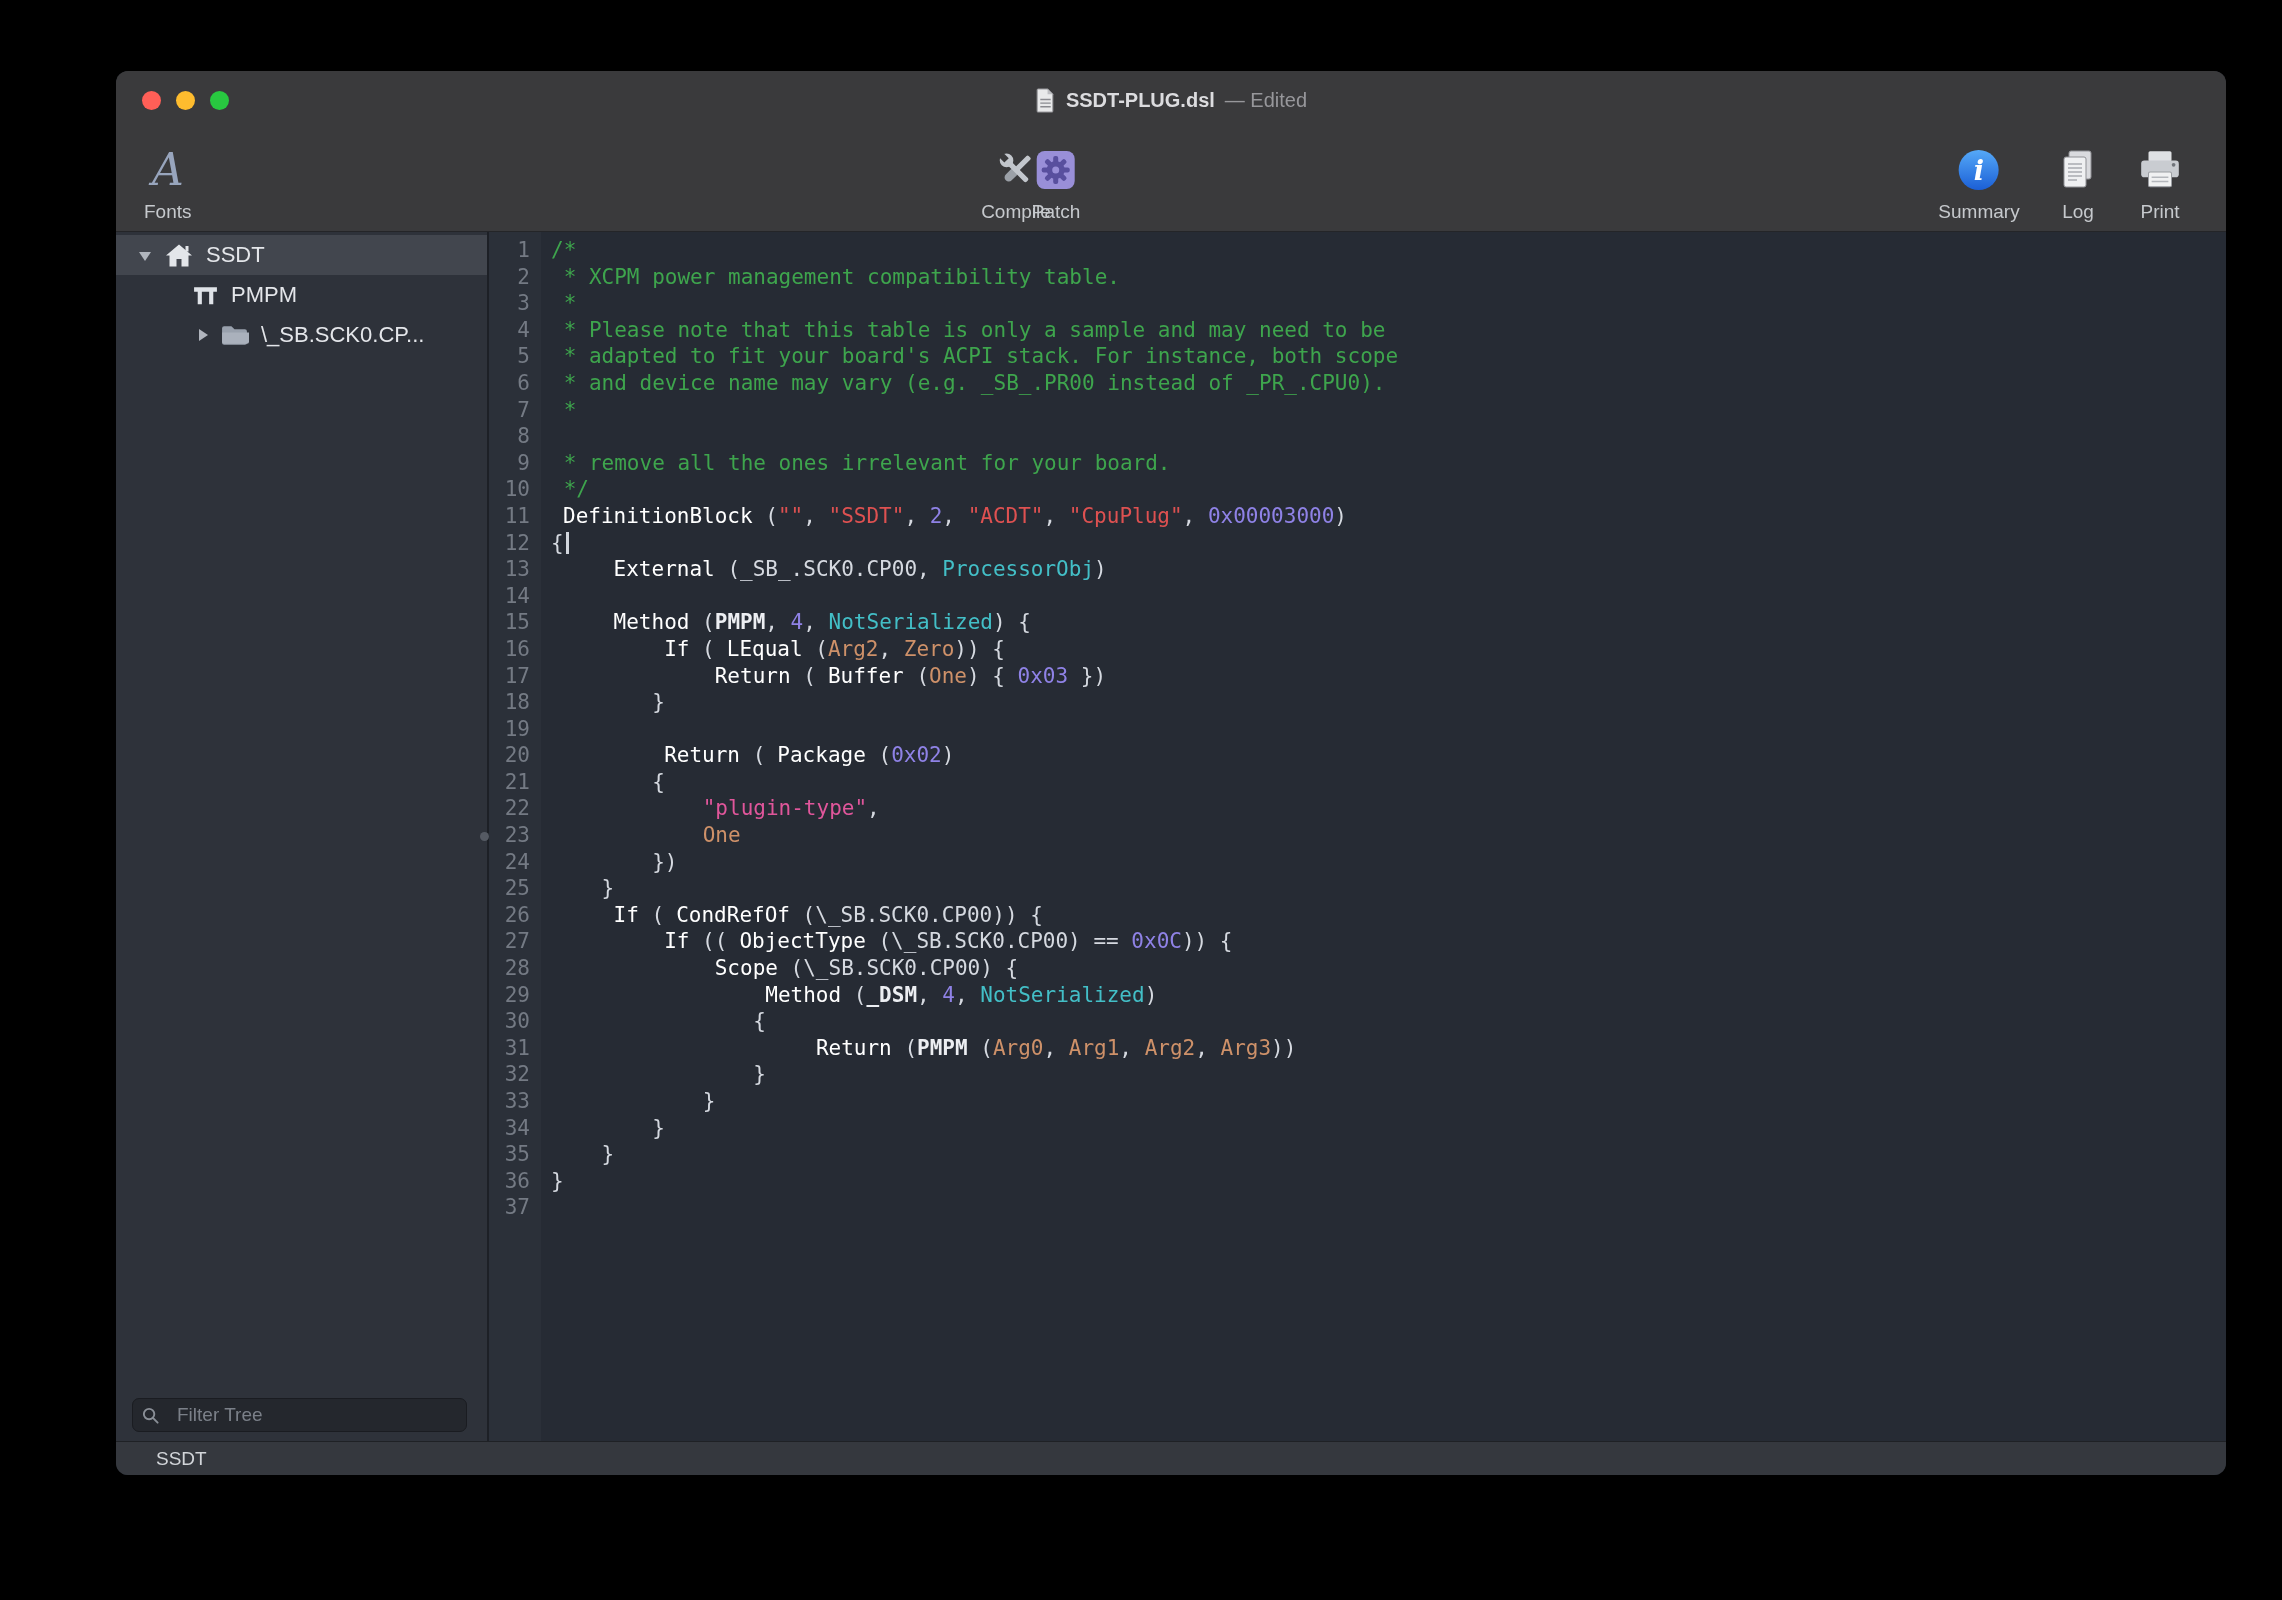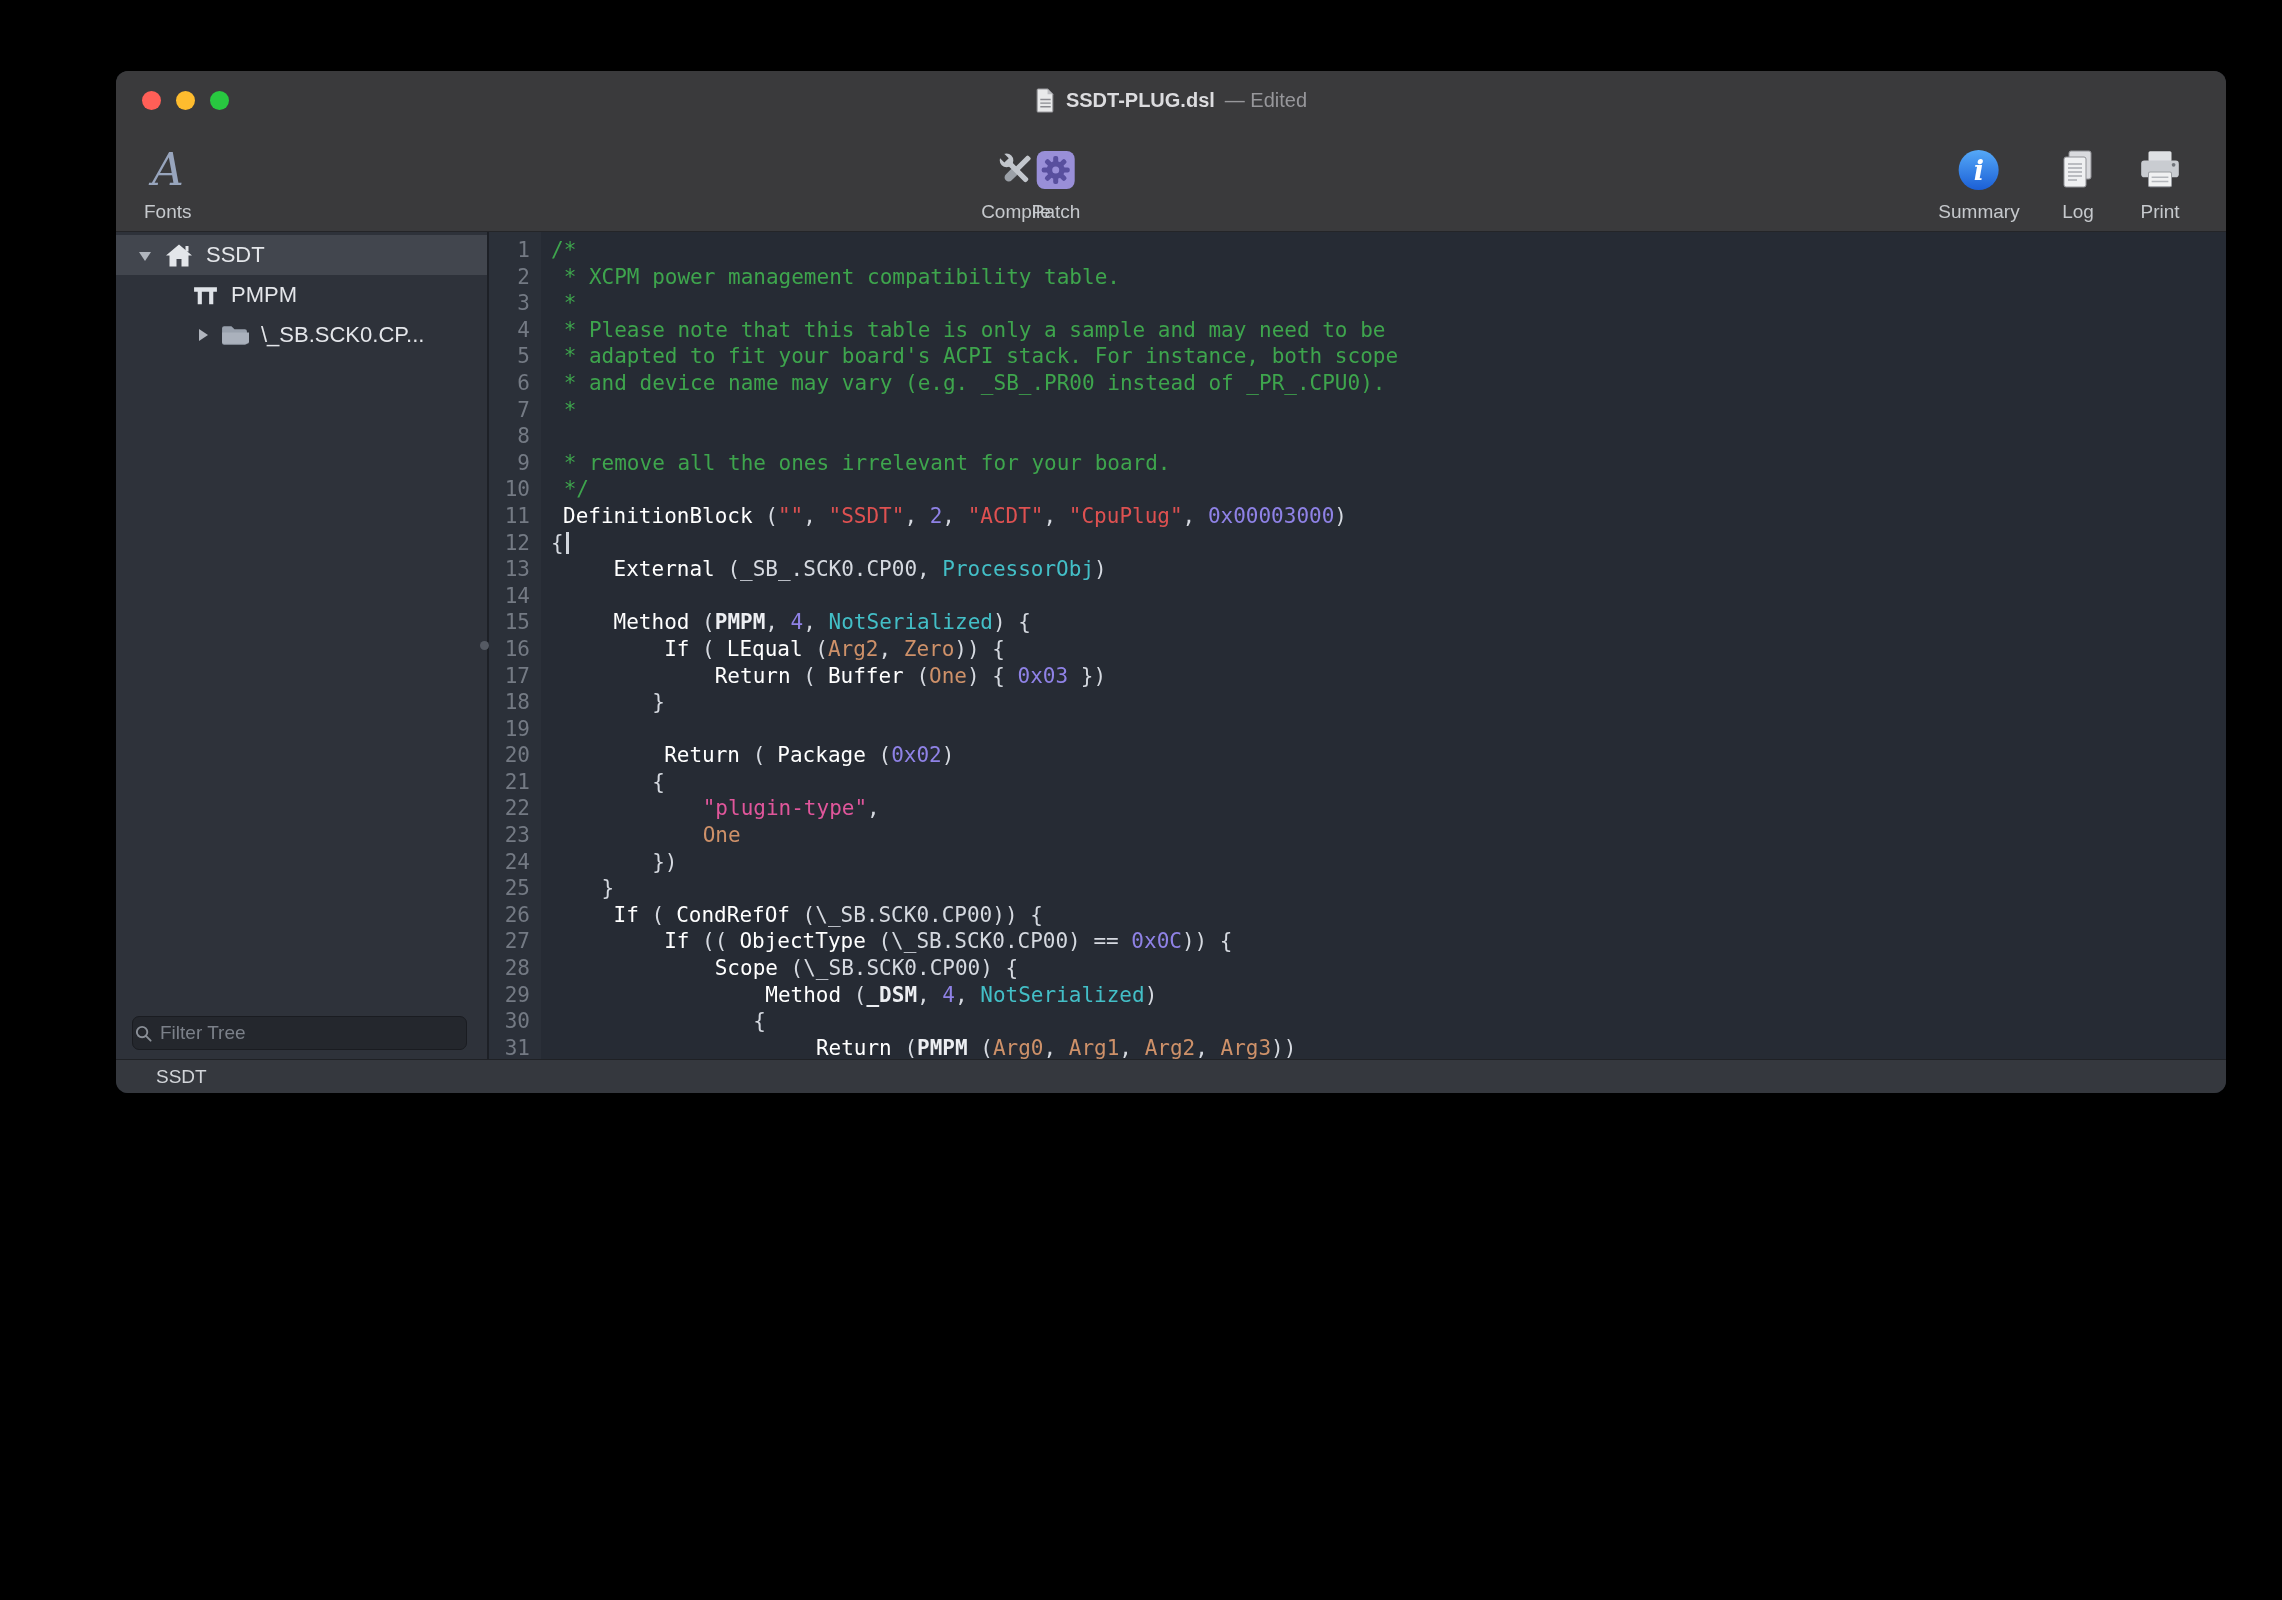--- a/index.html
+++ b/index.html
@@ -1,19 +1,19 @@
 <!DOCTYPE html>
 <html><head>
 <meta charset="utf-8">
 <style>
   * { margin:0; padding:0; box-sizing:border-box; }
   html,body { width:2282px; height:1600px; background:#000; overflow:hidden;
               font-family:"Liberation Sans", sans-serif; }
 
-  .window { position:absolute; left:116px; top:71px; width:2110px; height:1022px;
+  .window { position:absolute; left:116px; top:71px; width:2110px; height:1404px;
             border-radius:12px; overflow:hidden; background:#262b34;
             box-shadow:0 40px 120px rgba(0,0,0,.8); display:flex; flex-direction:column; }
 
   
   .titlebar { height:58px; background:#3a3a3c; position:relative; flex:0 0 auto;
               display:flex; align-items:center; justify-content:center; }
   .lights { position:absolute; left:26px; top:0; height:100%; display:flex; align-items:center; gap:15px; }
   .light { width:19px; height:19px; border-radius:50%; }
   .title-wrap { display:flex; align-items:center; gap:10px; font-size:20px; }
   .title-name { color:#dcdcdf; font-weight:bold; }
@@ -52,21 +52,21 @@
   .trow1 { padding-left:18px; }
   .trow1 .disc { margin-right:8px; }
   .trow2 { padding-left:76px; }
   .trow3 { padding-left:76px; }
   .trow3 .disc { margin-right:6px; }
   .split-dot { position:absolute; right:-2px; top:50%; margin-top:-5px; width:9px; height:9px;
                border-radius:50%; background:#555a63; z-index:5; }
 
   .filter-wrap { position:absolute; left:16px; right:20px; bottom:9px; height:34px;
                  background:#24272d; border:1px solid #1a1c21; border-radius:7px;
-                 display:flex; align-items:center; padding:0 1px; gap:7px; }
+                 display:flex; align-items:center; padding:0 8px; gap:17px; }
   .filter-wrap input { background:transparent; border:none; outline:none; color:#c8ccd2;
                        font-size:19px; width:100%; font-family:"Liberation Sans", sans-serif; }
   .filter-wrap input::placeholder { color:#7b8089; }
 
   
   .editor { flex:1; position:relative; background:#262b34; overflow:hidden; }
   .gutter-bg { position:absolute; left:0; top:0; bottom:0; width:52px; background:#2b3039; }
   .code-lines { position:relative; padding-top:5px; }
   .line { display:flex; line-height:26.6px; font-family:"DejaVu Sans Mono", monospace;
           font-size:21px; white-space:pre; }

